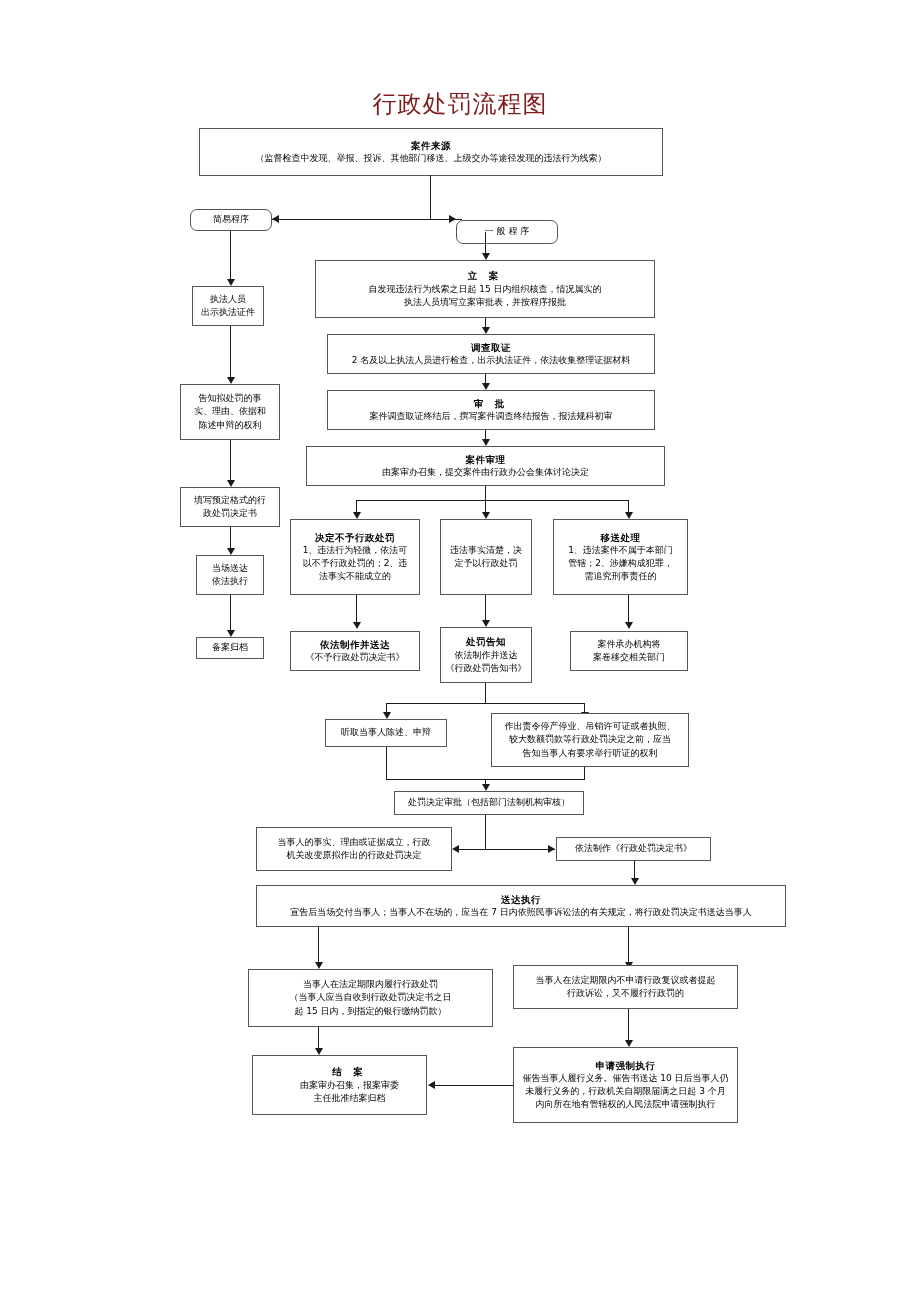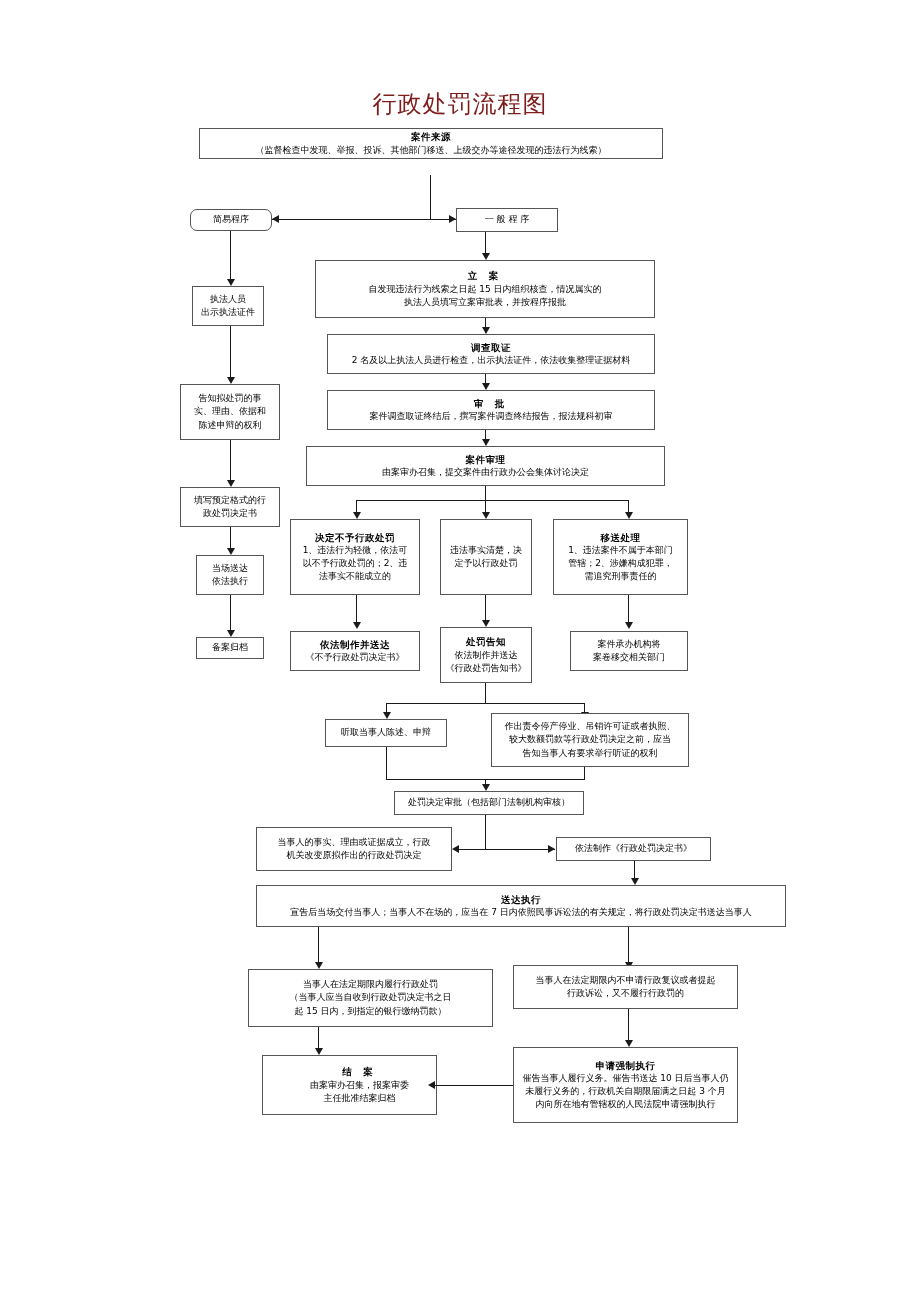--- a/index.html
+++ b/index.html
@@ -77,36 +77,36 @@
     border-left:7px solid #1a1a1a;
   }
 </style>
 </head>
 <body>
 
 <div id="page">
 
   <div id="title">行政处罚流程图</div>
 
-  <div class="box" style="left:199px; top:128px; width:464px; height:31px;">
+  <div class="box" style="left:199px; top:128px; width:464px; height:48px;">
     <span class="hd">案件来源</span>
     <span class="bd">（监督检查中发现、举报、投诉、其他部门移送、上级交办等途径发现的违法行为线索）</span>
   </div>
 
   <div class="line vline" style="left:430px; top:175px; width:1px; height:44px;"></div>
   <div class="line hline" style="left:272px; top:219px; width:190px; height:1px;"></div>
   <div class="arrow left" style="left:272px; top:215px;"></div>
   <div class="line hline" style="left:430px; top:219px; width:20px; height:1px;"></div>
   <div class="arrow right" style="left:449px; top:215px;"></div>
 
   <div class="box" style="left:190px; top:209px; width:82px; height:22px;border-radius:7px;">
     <span class="bd">简易程序</span>
   </div>
 
-  <div class="box" style="left:456px; top:208px; width:102px; height:24px;">
+  <div class="box" style="left:456px; top:220px; width:102px; height:24px;border-radius:7px;">
     <span class="bd">一 般 程 序</span>
   </div>
 
   <div class="line vline" style="left:230px; top:231px; width:1px; height:49px;"></div>
   <div class="arrow down" style="left:227px; top:279px;"></div>
 
   <div class="box" style="left:192px; top:286px; width:72px; height:40px;">
     <span class="bd">执法人员</span>
     <span class="bd">出示执法证件</span>
   </div>
@@ -288,21 +288,21 @@
   </div>
 
   <div class="box" style="left:513px; top:965px; width:225px; height:44px;">
     <span class="bd">当事人在法定期限内不申请行政复议或者提起</span>
     <span class="bd">行政诉讼，又不履行行政罚的</span>
   </div>
 
   <div class="line vline" style="left:318px; top:1027px; width:1px; height:22px;"></div>
   <div class="arrow down" style="left:315px; top:1048px;"></div>
 
-  <div class="box lead" style="left:262px; top:1055px; width:175px; height:60px;padding-left:24px;">
+  <div class="box lead" style="left:252px; top:1055px; width:175px; height:60px;padding-left:24px;">
     <span class="hd">结  案</span>
     <span class="bd">由案审办召集，报案审委</span>
     <span class="bd">主任批准结案归档</span>
   </div>
 
   <div class="line vline" style="left:628px; top:1009px; width:1px; height:32px;"></div>
   <div class="arrow down" style="left:625px; top:1040px;"></div>
 
   <div class="box" style="left:513px; top:1047px; width:225px; height:76px;">
     <span class="hd">申请强制执行</span>

